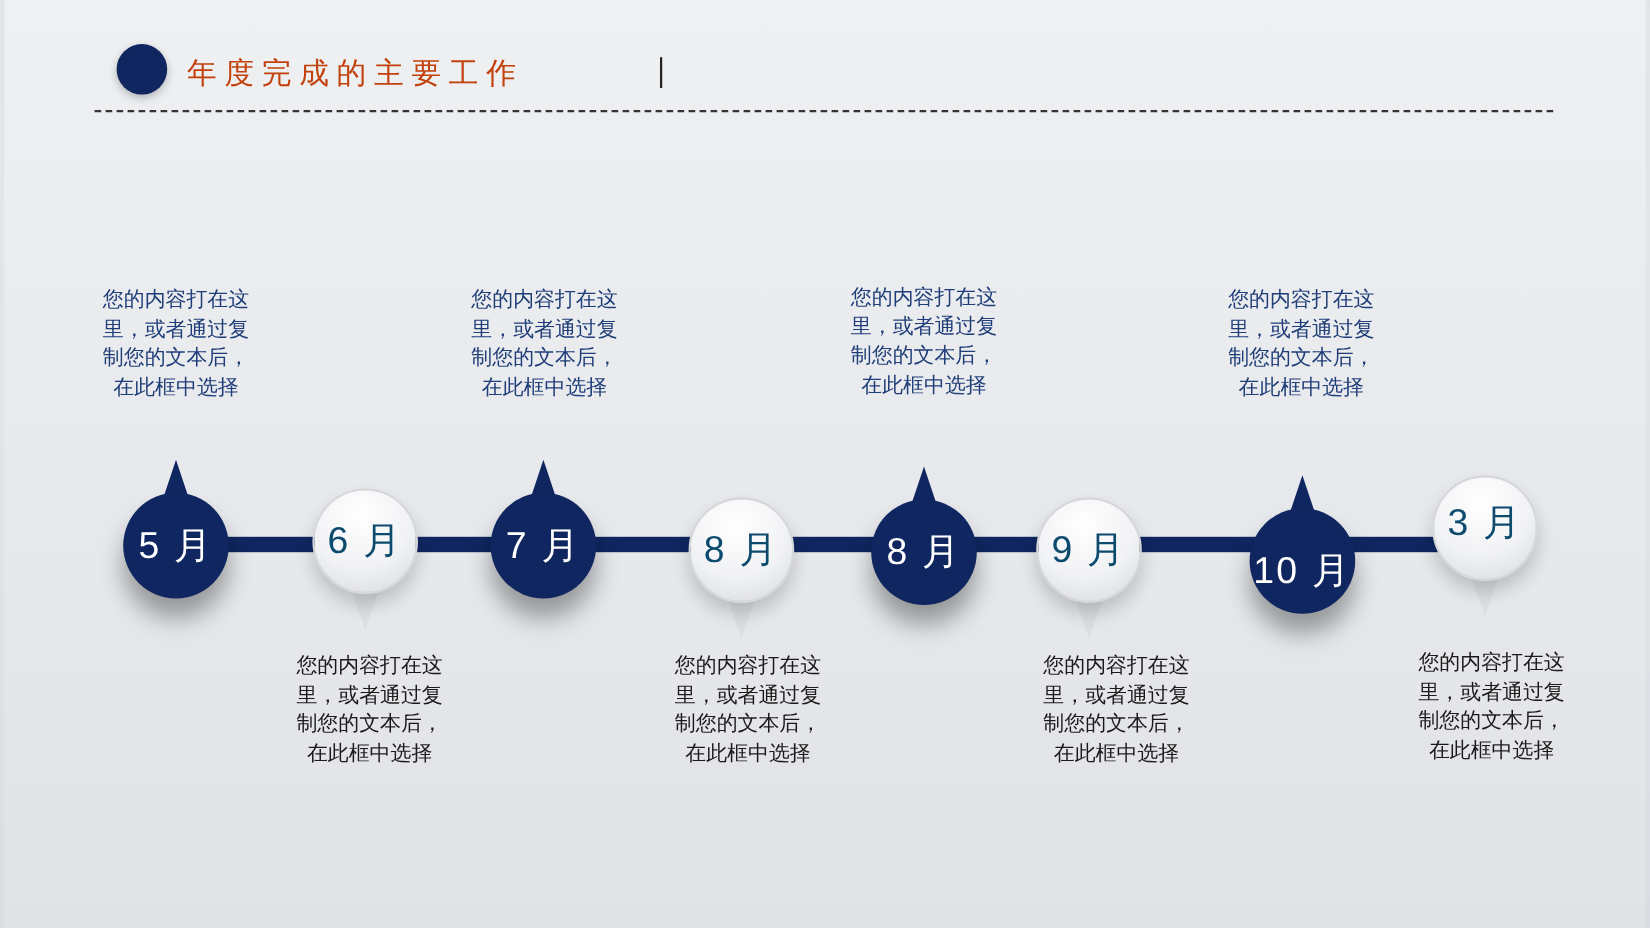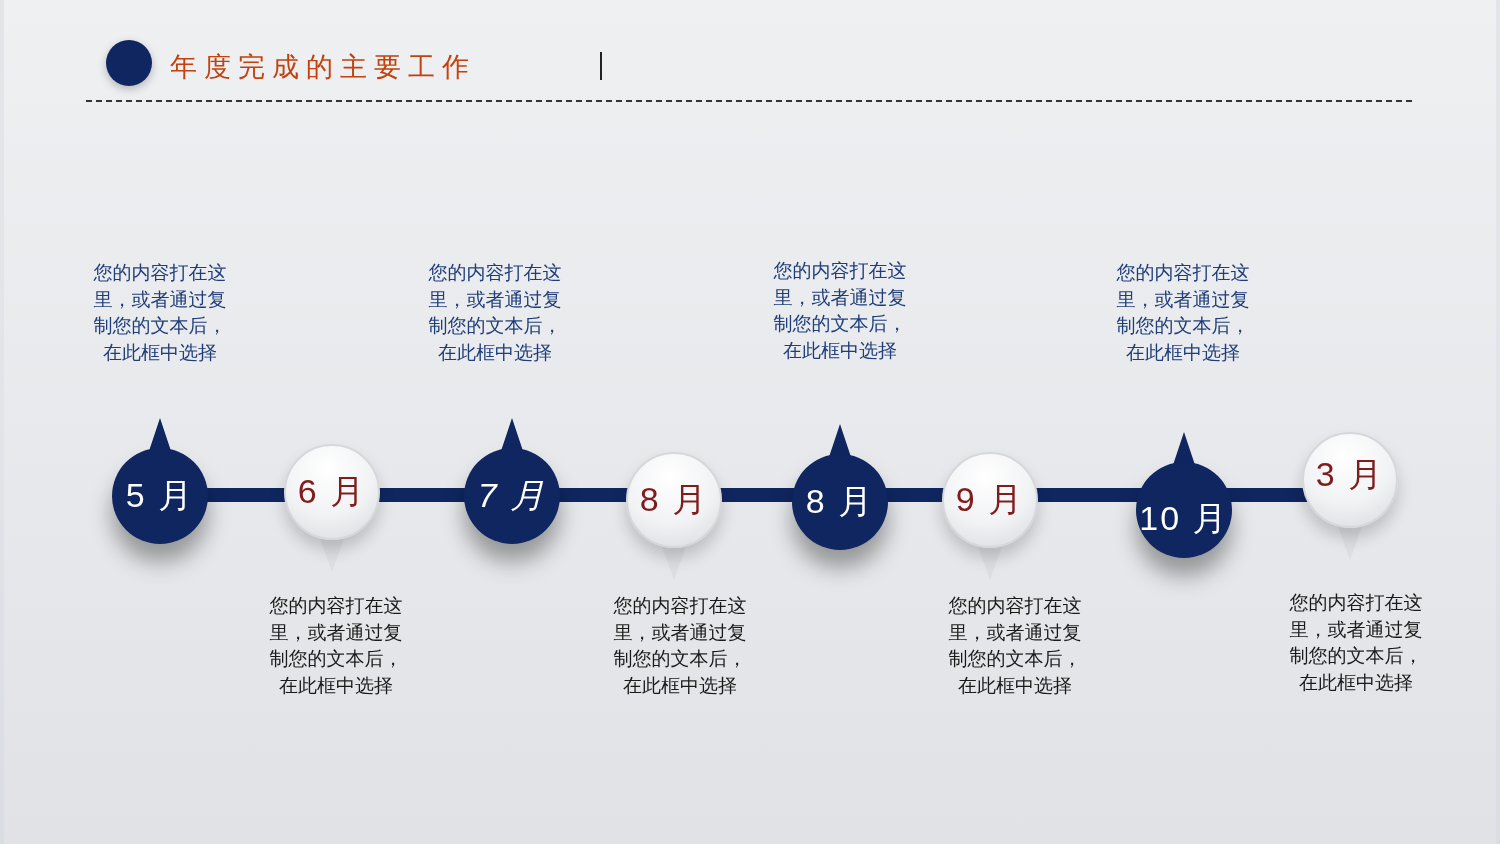--- a/index.html
+++ b/index.html
@@ -17,21 +17,21 @@
   .node.dark .circle { background:#0f2660; box-shadow:0 18px 22px rgba(0,0,0,0.35); }
   .node.light .circle { background: radial-gradient(circle at 45% 25%, #ffffff 0%, #f1f2f4 55%, #d6d8dc 100%);
     border:2px solid #d5d7db; box-shadow:0 10px 16px rgba(0,0,0,0.18); }
   .node.dark .tip { position:absolute; left:34px; top:-30px; width:0; height:0;
     border-left:14px solid transparent; border-right:14px solid transparent; border-bottom:42px solid #0f2660; }
   .node.light .tip { position:absolute; left:31px; top:80px; width:0; height:0;
     border-left:17px solid transparent; border-right:17px solid transparent; border-top:48px solid #dcdee2; }
   .node .label { position:absolute; inset:0; display:flex; align-items:center; justify-content:center;
     font-family:"Liberation Sans", sans-serif; font-size:34px; letter-spacing:2px; }
   .node.dark .label { color:#ffffff; }
-  .node.light .label { color:#7f1d1d; }
+  .node.light .label { color:#0c4a6e; }
   .desc { position:absolute; width:140px; font-size:19px; line-height:26.5px; text-align:center; }
   .desc.up { color:#1f3d78; }
   .desc.down { color:#1a1a1a; }
   .cursor { position:absolute; left:600px; top:52px; width:2px; height:28px; background:#222; }
 </style>
 </head>
 <body>
 
 <div class="frame"></div>
 <div class="title-dot"></div>
@@ -47,21 +47,21 @@
 </div>
 <div class="desc up" style="left:90px;top:259px;">您的内容打在这里，或者通过复制您的文本后，在此框中选择</div>
 
 <div class="node light" style="left:284px;top:444px;">
   <div class="tip"></div>
   <div class="circle"></div>
   <div class="label">6 月</div>
 </div>
 <div class="desc down" style="left:266px;top:592px;">您的内容打在这里，或者通过复制您的文本后，在此框中选择</div>
 
-<div class="node dark" style="left:464px;top:448px;font-style:italic;">
+<div class="node dark" style="left:446px;top:448px;">
   <div class="tip"></div>
   <div class="circle"></div>
   <div class="label">7 月</div>
 </div>
 <div class="desc up" style="left:425px;top:259px;">您的内容打在这里，或者通过复制您的文本后，在此框中选择</div>
 
 <div class="node light" style="left:626px;top:452px;">
   <div class="tip"></div>
   <div class="circle"></div>
   <div class="label">8 月</div>

